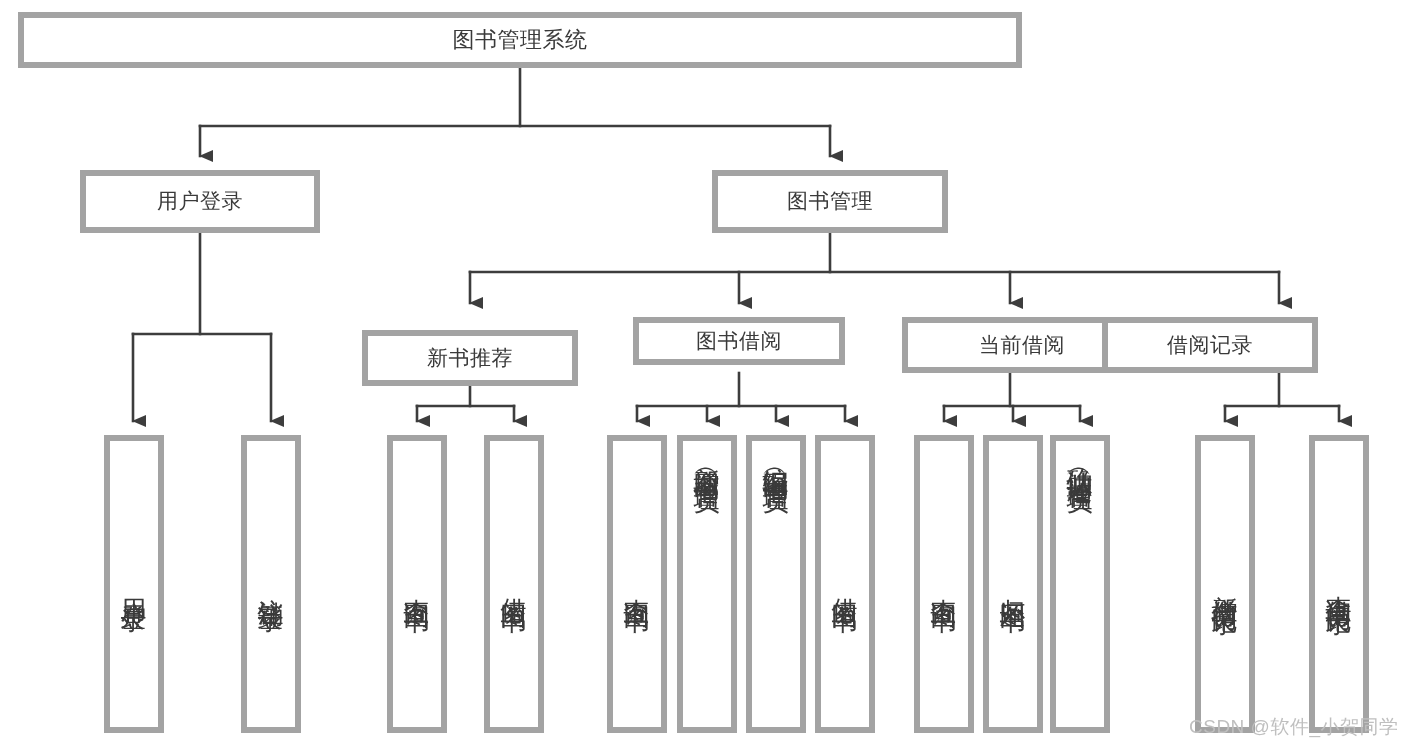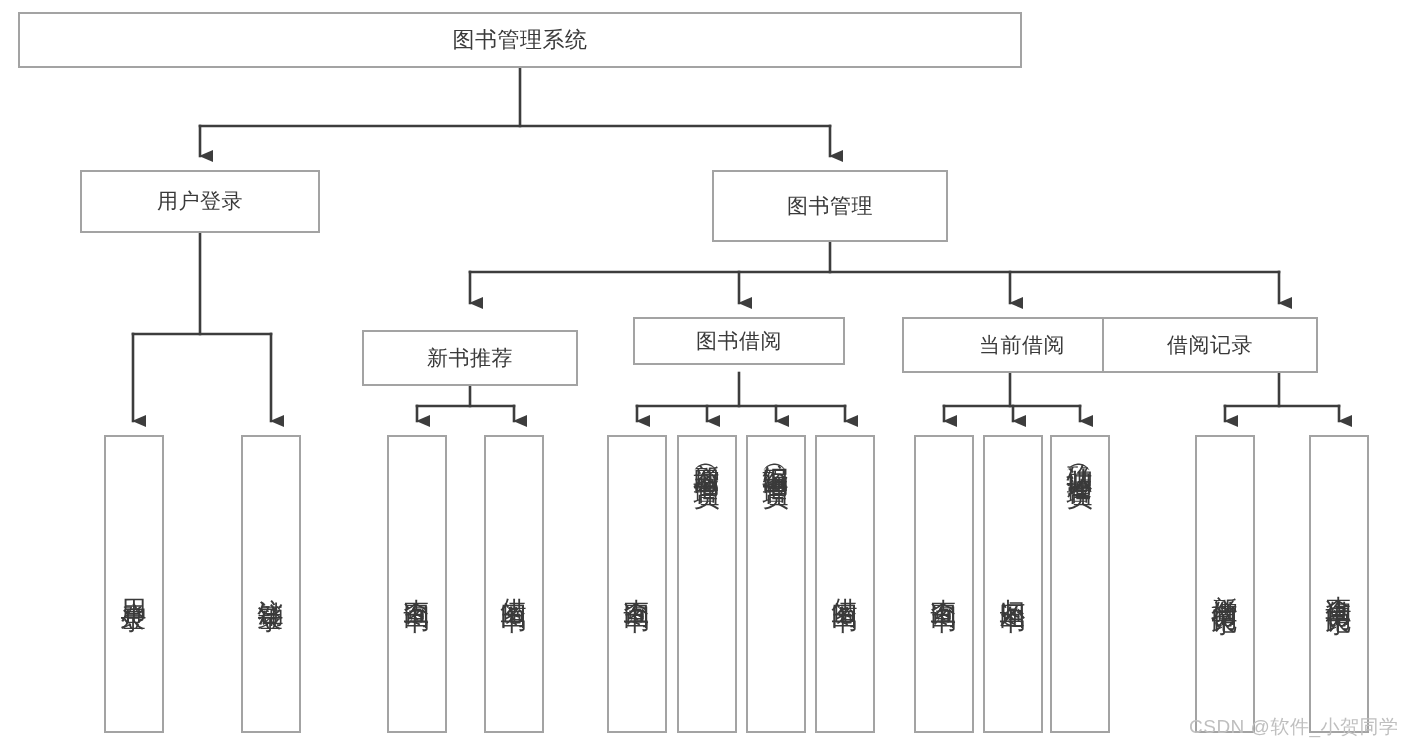--- a/index.html
+++ b/index.html
@@ -19,21 +19,21 @@
     position: absolute;
     left: 0;
     top: 0;
     width: 1405px;
     height: 747px;
   }
   .node {
     position: absolute;
     box-sizing: border-box;
     background: #ffffff;
-    border: 2px solid #a3a3a3;
+    border: 6px solid #a3a3a3;
     display: flex;
     align-items: center;
     justify-content: center;
     color: #3a3a3a;
     z-index: 3;
   }
   .node .lbl {
     color: #3a3a3a;
     line-height: 1.18;
     letter-spacing: 0.5px;
@@ -132,21 +132,21 @@
     </g>
   </svg>
 
   <div class="node h root" style="left:18px; top:12px; width:1004px; height:56px;">
     <span class="lbl">图书管理系统</span>
   </div>
 
   <div class="node h" style="left:80px; top:170px; width:240px; height:63px;">
     <span class="lbl">用户登录</span>
   </div>
-  <div class="node h" style="left:712px; top:170px; width:236px; height:72px;">
+  <div class="node h" style="left:712px; top:170px; width:236px; height:63px;">
     <span class="lbl">图书管理</span>
   </div>
 
   <div class="node h" style="left:362px; top:330px; width:216px; height:56px;">
     <span class="lbl">新书推荐</span>
   </div>
   <div class="node h" style="left:633px; top:317px; width:212px; height:48px;">
     <span class="lbl">图书借阅</span>
   </div>
   <div class="node h" style="left:902px; top:317px; width:240px; height:56px;">

